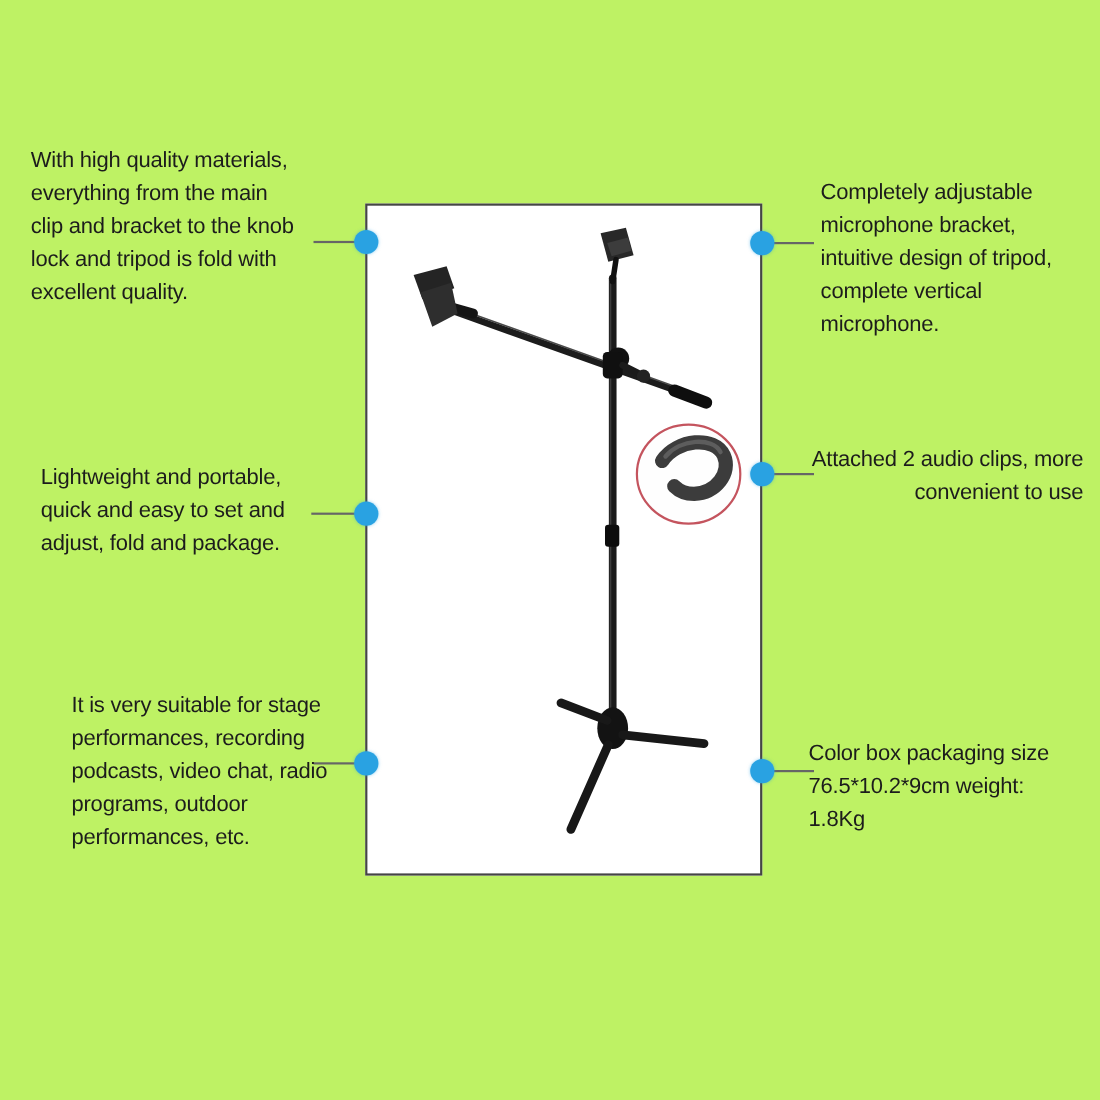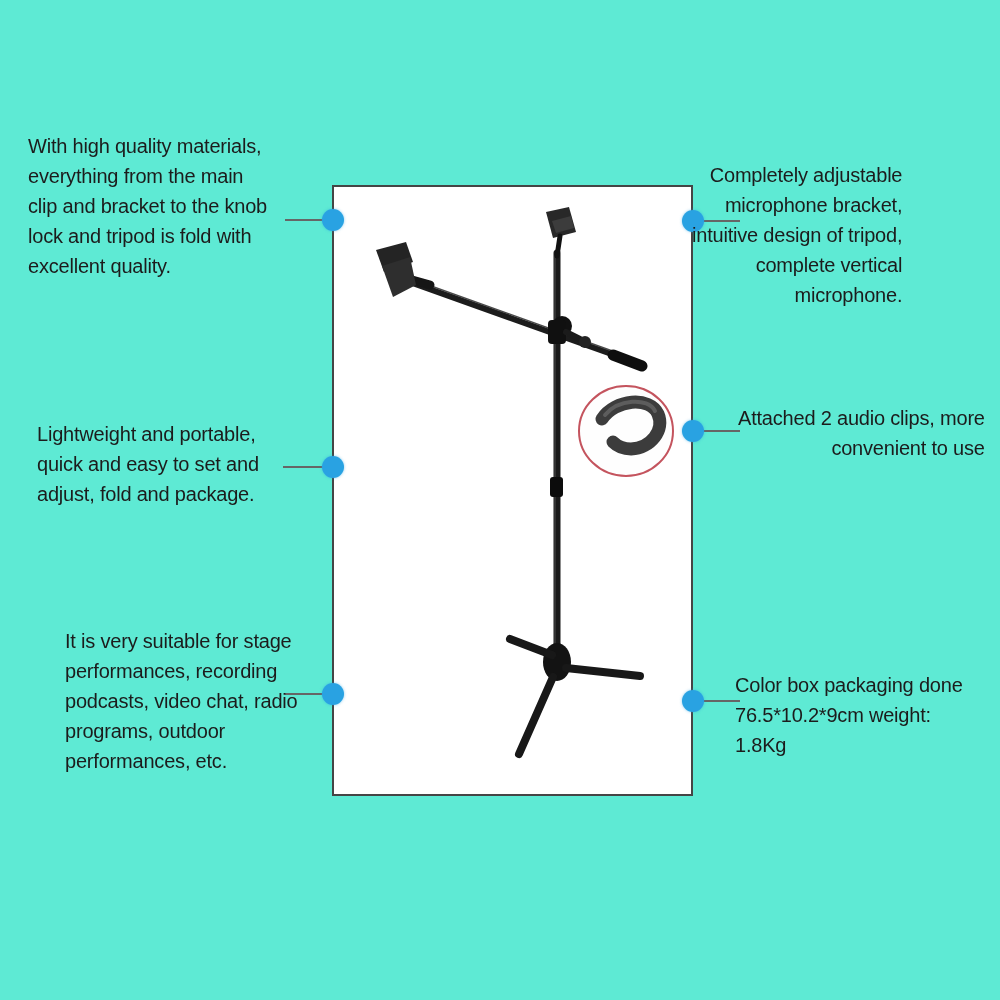--- a/index.html
+++ b/index.html
@@ -4,21 +4,21 @@
 <style>
   html, body {
     margin: 0;
     padding: 0;
     background: #ffffff;
   }
   #canvas {
     position: relative;
     width: 1000px;
     height: 1000px;
-    background: #5eead4;
+    background: #bef264;
     overflow: hidden;
     font-family: "Liberation Sans", "DejaVu Sans", sans-serif;
     color: var(--text-color, #1c1c1c);
   }
   .annotation {
     position: absolute;
     font-size: 20px;
     line-height: 30px;
     letter-spacing: -0.2px;
     color: var(--text-color, #1c1c1c);
@@ -132,32 +132,32 @@
     </div>
 
   <div class="annotation" style="left:40px; top:626px;margin-left:25px;">
       <div>It is very suitable for stage</div>
       <div>performances, recording</div>
       <div>podcasts, video chat, radio</div>
       <div>programs, outdoor</div>
       <div>performances, etc.</div>
     </div>
 
-  <div class="annotation" style="left:692px; top:160px;text-align:right;">
+  <div class="annotation" style="left:746px; top:160px;">
       <div>Completely adjustable</div>
       <div>microphone bracket,</div>
       <div>intuitive design of tripod,</div>
       <div>complete vertical</div>
       <div>microphone.</div>
     </div>
 
   <div class="annotation" style="left:738px; top:403px;text-align:right;">
       <div>Attached 2 audio clips, more</div>
       <div>convenient to use</div>
     </div>
 
   <div class="annotation" style="left:735px; top:670px;">
-      <div>Color box packaging done</div>
+      <div>Color box packaging size</div>
       <div>76.5*10.2*9cm weight:</div>
       <div>1.8Kg</div>
     </div>
 
 </div>
 
 </body></html>

